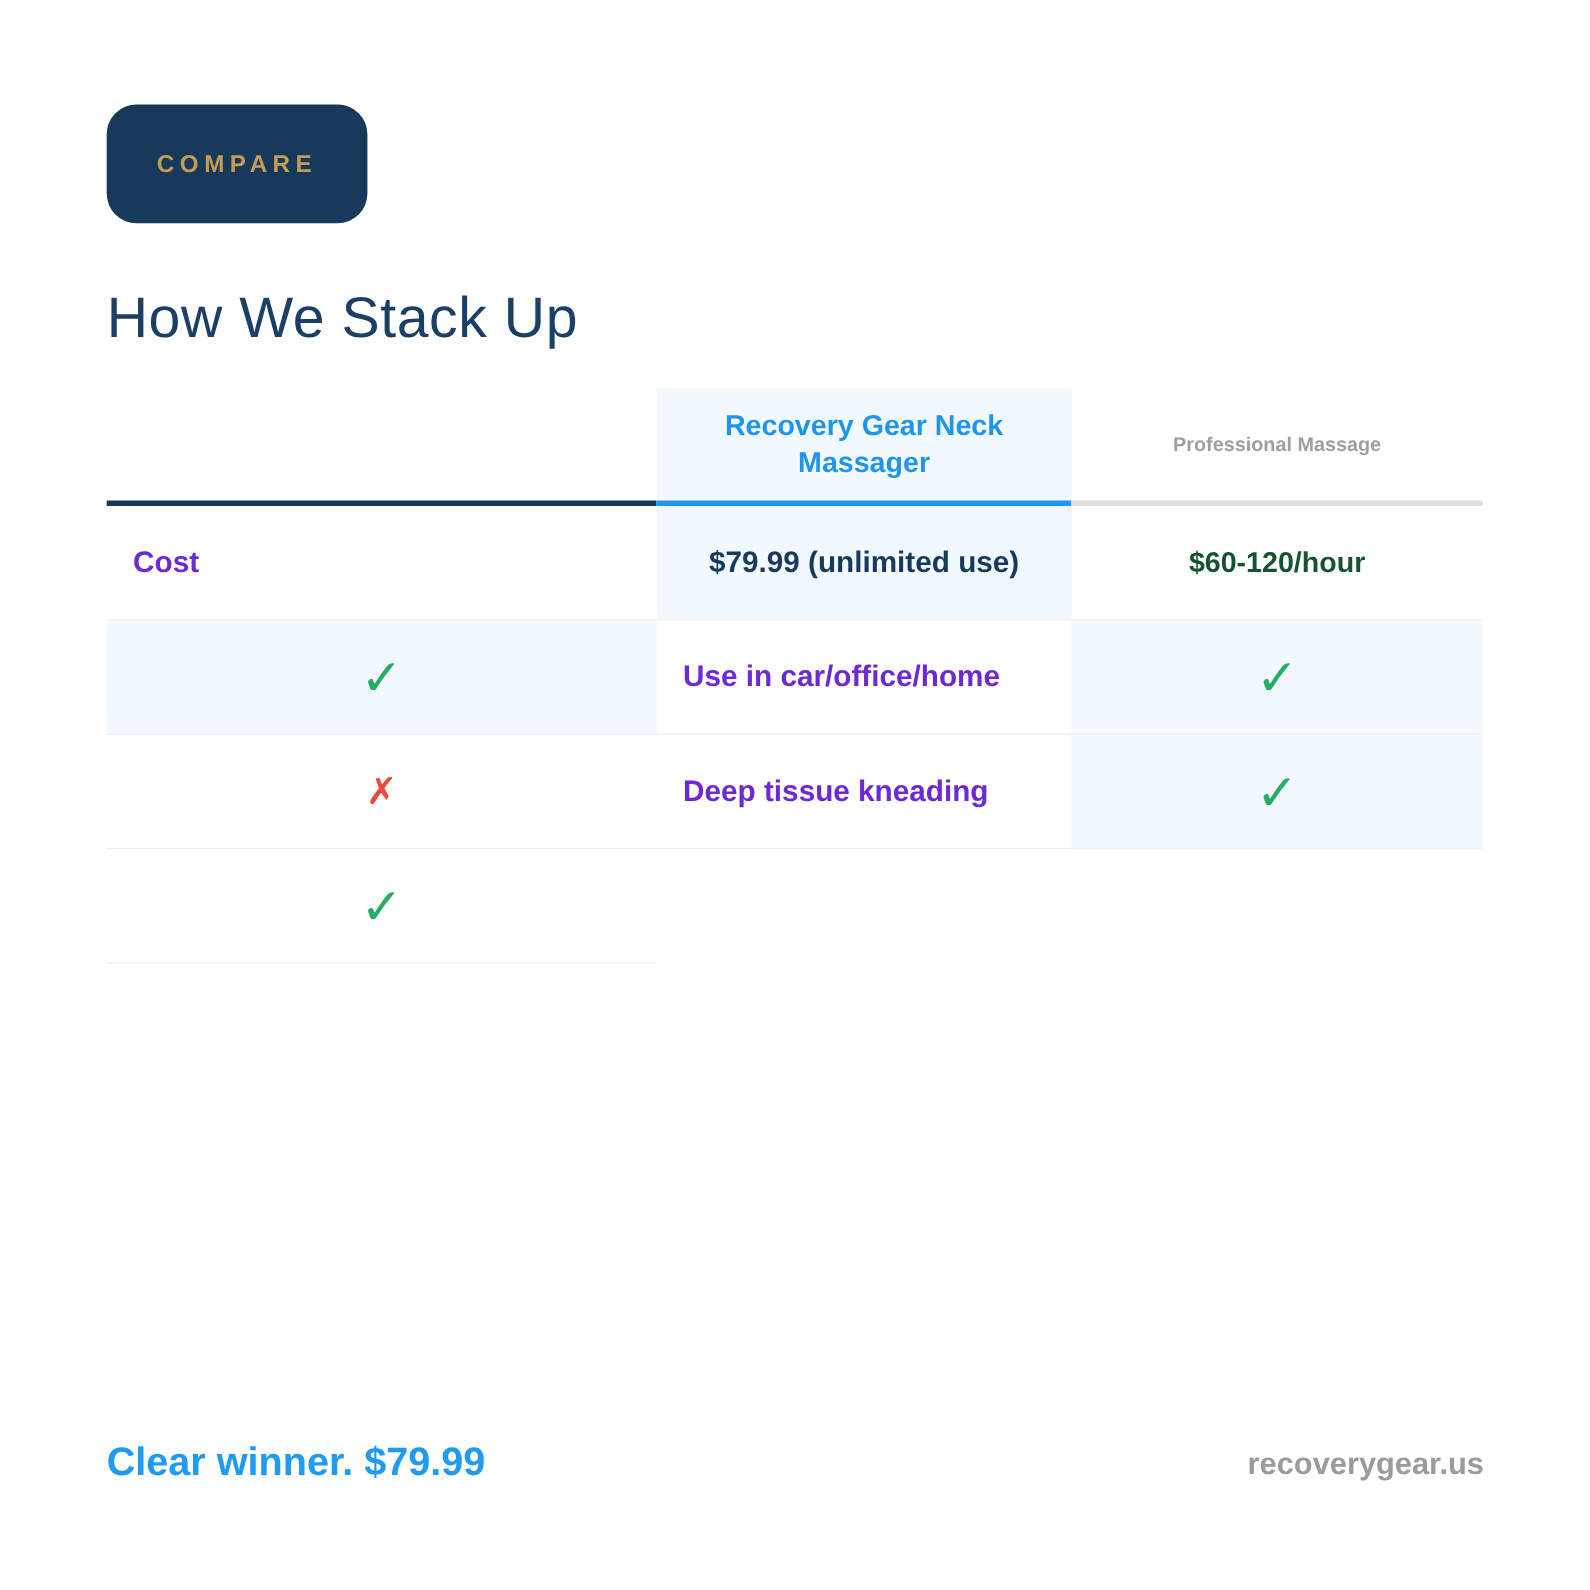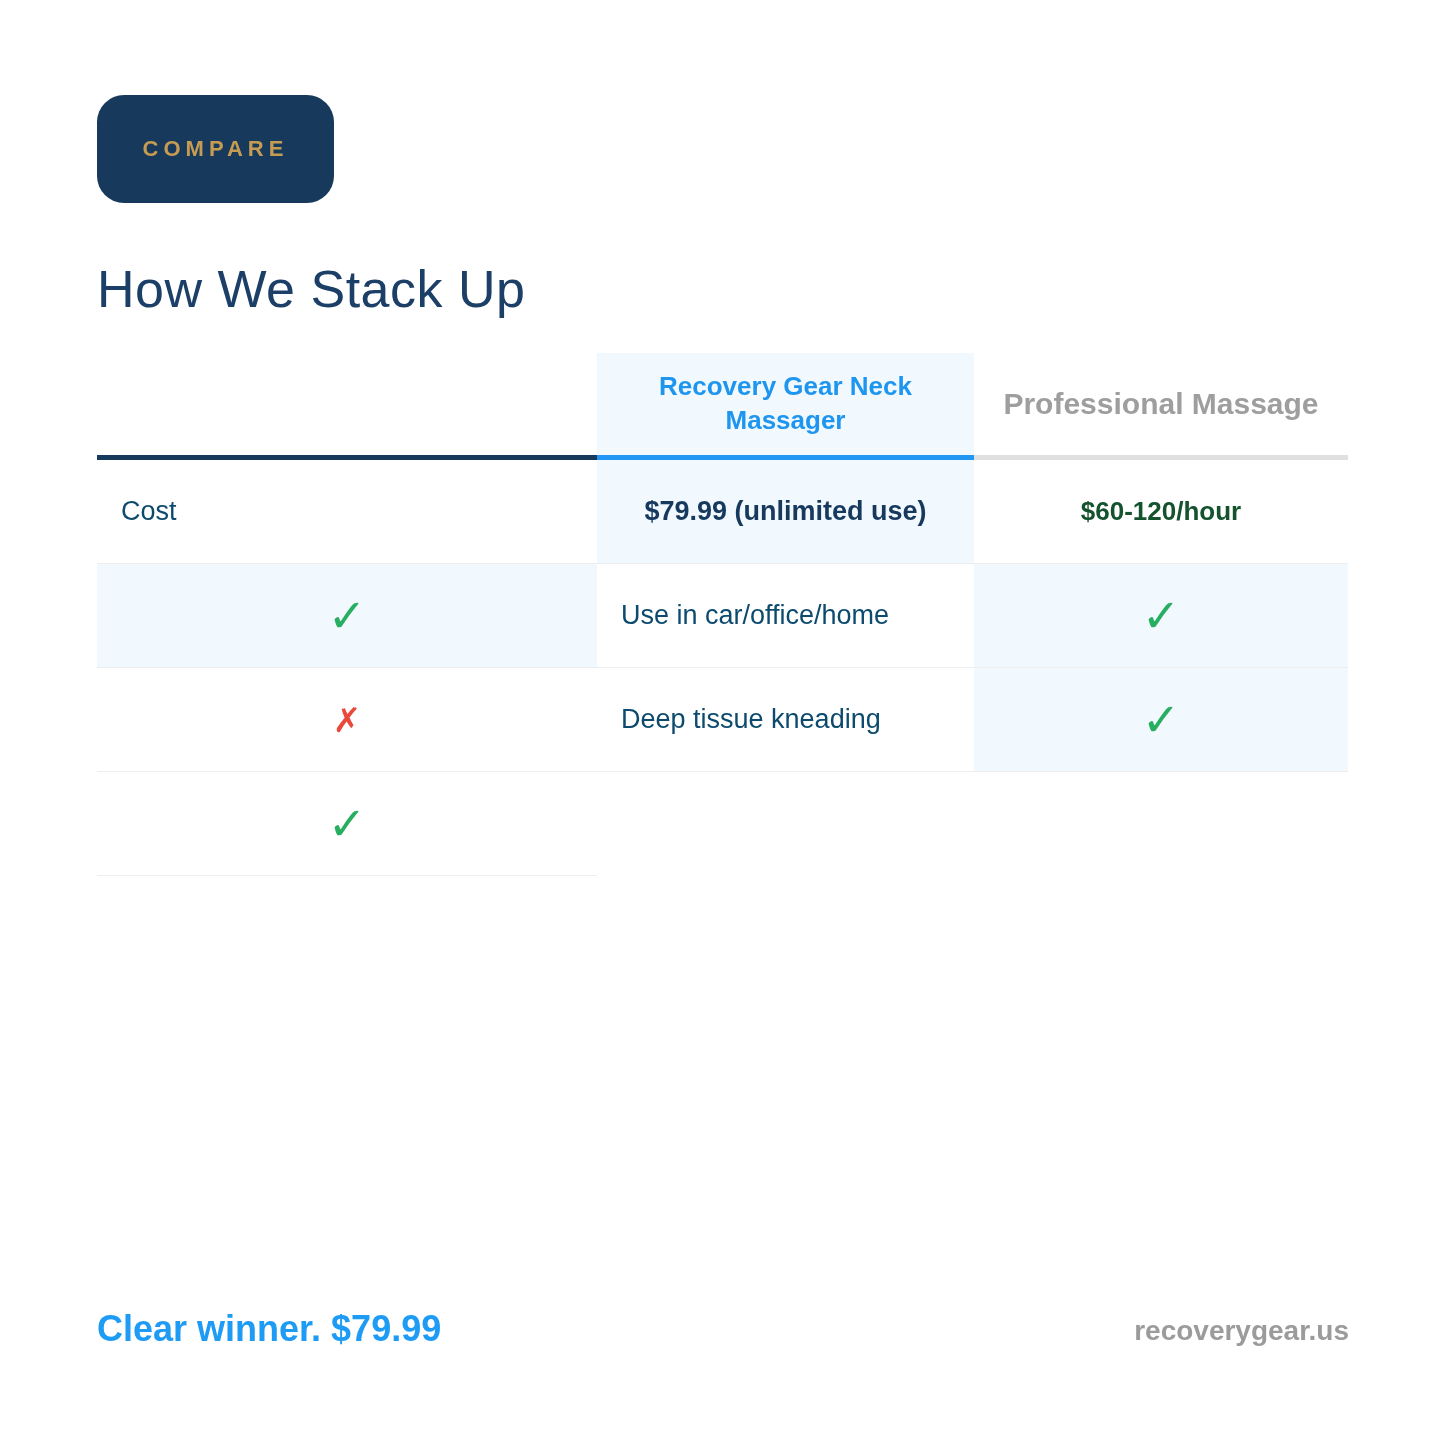--- a/index.html
+++ b/index.html
@@ -18,26 +18,26 @@
   
   .table{position:absolute;left:97px;top:353px;width:1251px;
          display:grid;grid-template-columns:500px 377px 374px;
          grid-template-rows:107px 104px 104px 104px 104px;}
   .cell{display:flex;align-items:center;justify-content:center;box-sizing:border-box;}
   .cell.feature{justify-content:flex-start;padding-left:24px;}
   .hl{background:#F1F8FE;}
 
   .head-product{color:#1E96F0;font-size:26px;font-weight:800;text-align:center;line-height:1.3;
                 padding:12px 30px;border-bottom:5px solid #2196F3;}
-  .head-competitor{color:#9E9E9E;font-size:30px;font-weight:600;text-align:center;
+  .head-competitor{color:#9E9E9E;font-size:18px;font-weight:600;text-align:center;
                    border-bottom:5px solid #E0E0E0;}
   .head-feature{border-bottom:5px solid #17395C;}
 
   .row-cell{border-bottom:1px solid #EDEDED;}
-  .feature-label{color:#0c4a6e;font-size:27px;font-weight:400;}
+  .feature-label{color:#6d28d9;font-size:27px;font-weight:700;}
   .value-strong{color:#17395D;font-size:27px;font-weight:700;}
   .value-muted{color:#14532d;font-size:26px;font-weight:600;}
   .check{color:#27AE60;font-size:46px;font-weight:400;line-height:1;}
   .cross{color:#E8493A;font-size:34px;font-weight:400;line-height:1;}
 
   
   .footer-left{position:absolute;left:97px;top:1308px;color:#1E9BF4;font-size:36px;font-weight:800;}
   .footer-right{position:absolute;right:96px;top:1315px;color:#9B9B9B;font-size:28px;font-weight:700;}
 </style>
 </head>

